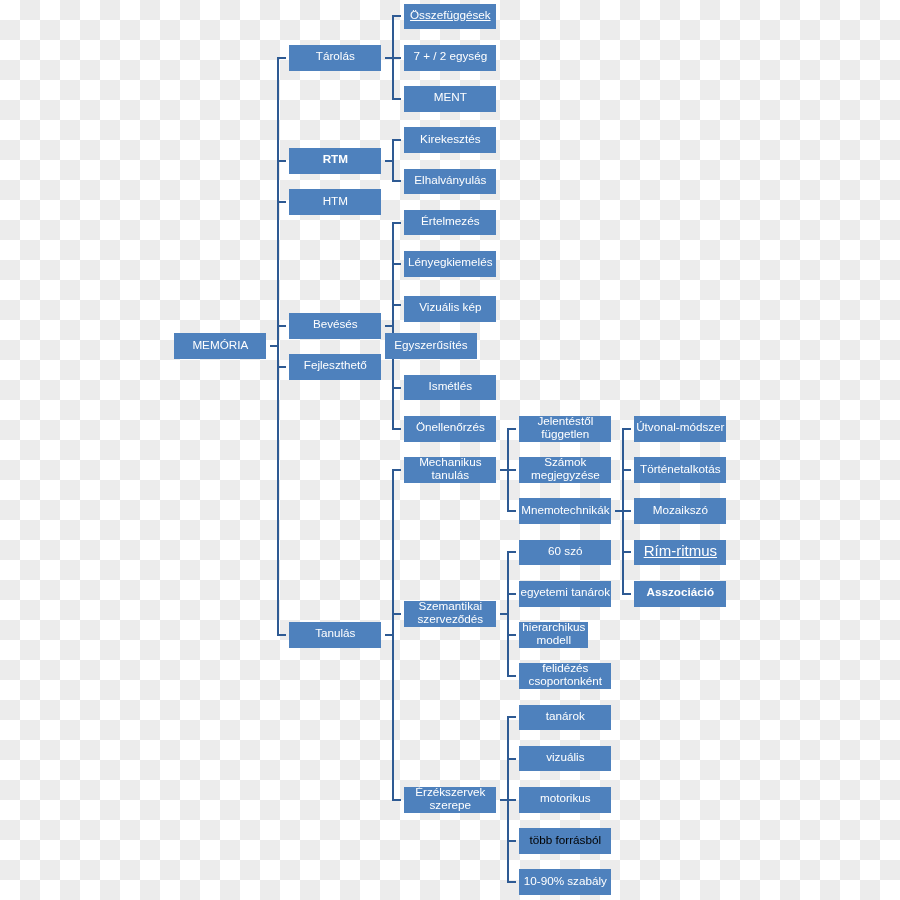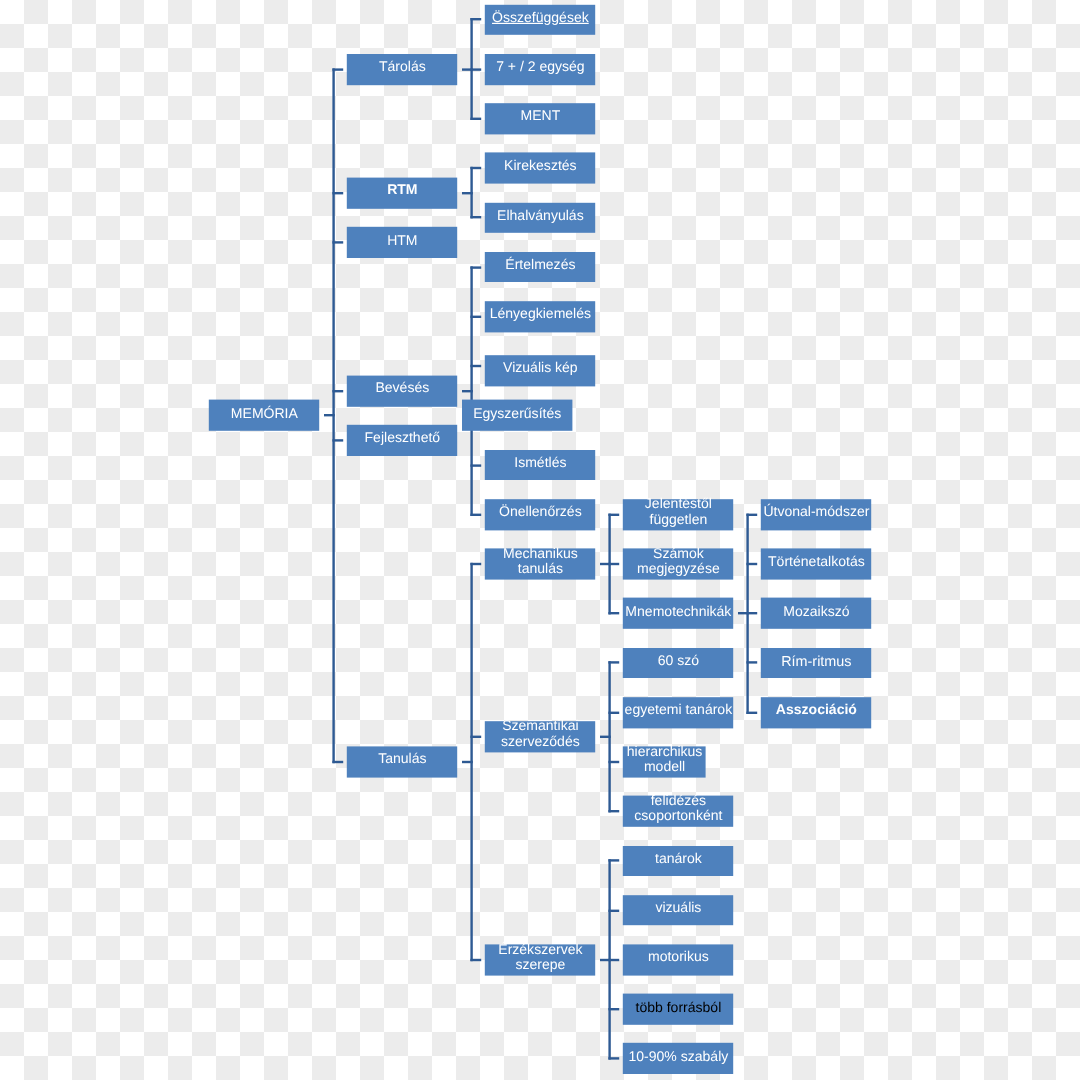--- a/index.html
+++ b/index.html
@@ -173,21 +173,21 @@
       <div class="node" style="left: 634.34px; top: 415.9px; width: 92px; height: 25.7px; background: rgb(78, 129, 189); color: rgb(255, 255, 255);">
         <span class="node-label" style="font-size: 11.7px; line-height: 12.8px; transform: translateY(-1px);">Útvonal-módszer</span>
       </div>
       <div class="node" style="left: 634.34px; top: 457.13px; width: 92px; height: 25.7px; background: rgb(78, 129, 189); color: rgb(255, 255, 255);">
         <span class="node-label" style="font-size: 11.7px; line-height: 12.8px; transform: translateY(-1px);">Történetalkotás</span>
       </div>
       <div class="node" style="left: 634.34px; top: 498.36px; width: 92px; height: 25.7px; background: rgb(78, 129, 189); color: rgb(255, 255, 255);">
         <span class="node-label" style="font-size: 11.7px; line-height: 12.8px; transform: translateY(-1px);">Mozaikszó</span>
       </div>
       <div class="node" style="left: 634.34px; top: 539.59px; width: 92px; height: 25.7px; background: rgb(78, 129, 189); color: rgb(255, 255, 255);">
-        <span class="node-label" style="font-size: 12px; line-height: 12.8px; transform: translateY(-1px);">Rím-ritmus</span>
+        <span class="node-label" style="font-size: 15px; line-height: 12.8px; transform: translateY(-1px); text-decoration: underline;">Rím-ritmus</span>
       </div>
       <div class="node" style="left: 634.34px; top: 580.82px; width: 92px; height: 25.7px; background: rgb(78, 129, 189); color: rgb(255, 255, 255); font-weight: bold;">
         <span class="node-label" style="font-size: 11.7px; line-height: 12.8px; transform: translateY(-1px);">Asszociáció</span>
       </div>
       <div class="node" style="left: 404.32px; top: 601.435px; width: 92px; height: 25.7px; background: rgb(78, 129, 189); color: rgb(255, 255, 255);">
         <span class="node-label" style="font-size: 11.7px; line-height: 12.8px; transform: translateY(-1.3px);">Szemantikai
 szerveződés</span>
       </div>
       <div class="node" style="left: 519.33px; top: 539.59px; width: 92px; height: 25.7px; background: rgb(78, 129, 189); color: rgb(255, 255, 255);">
         <span class="node-label" style="font-size: 11.7px; line-height: 12.8px; transform: translateY(-1px);">60 szó</span>

